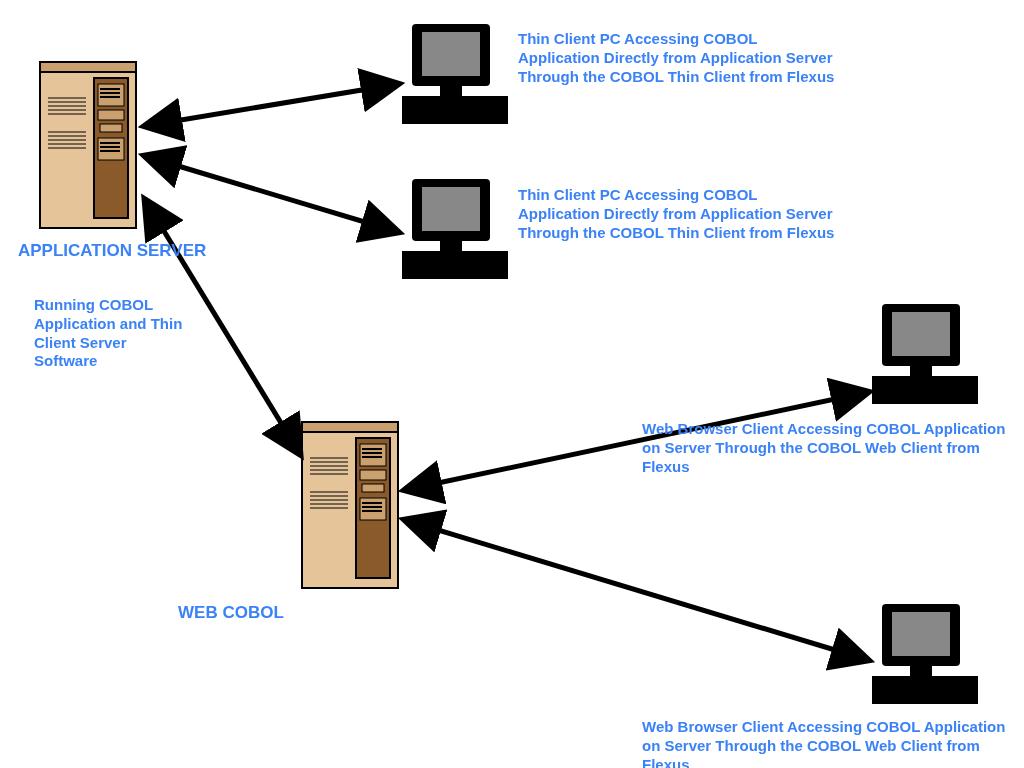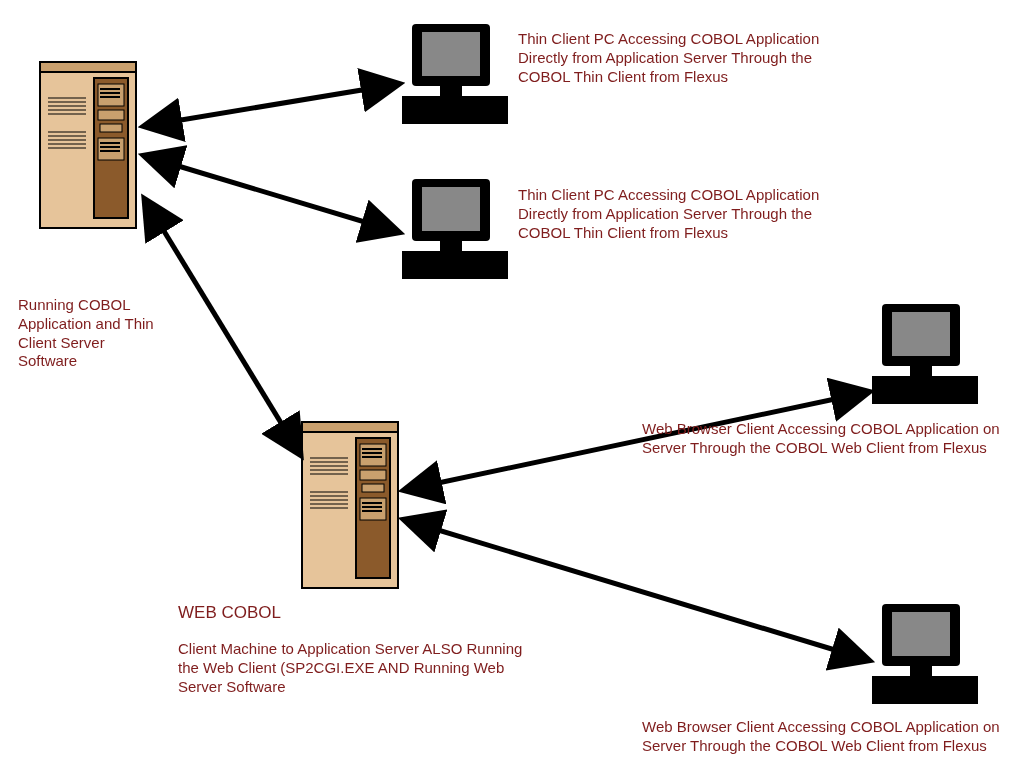--- a/index.html
+++ b/index.html
@@ -1,17 +1,17 @@
 <!DOCTYPE html>
 <html><head>
 <meta charset="utf-8">
 <style>
 html,body{margin:0;padding:0;width:1024px;height:768px;background:#fff;font-family:Arial,Helvetica,sans-serif;overflow:hidden}
 .canvas{position:relative;width:1024px;height:768px}
-.label{position:absolute;font-weight:400;font-size:15px;line-height:1.25;color:#7f1d1d}
+.label{position:absolute;font-weight:700;font-size:15px;line-height:1.25;color:#3b82f6}
 .title{font-size:17px}
 svg.icon{position:absolute}
 svg.arrows{position:absolute;top:0;left:0;width:1024px;height:768px;pointer-events:none}
 </style>
 </head>
 <body>
 <div class="canvas">
 
 <svg class="icon" style="left:38px;top:60px" width="100" height="170" viewBox="0 0 100 170">
   <rect x="2" y="2" width="96" height="166" fill="#e6c49a" stroke="#000" stroke-width="2"></rect>
@@ -107,23 +107,23 @@
       <path d="M0,0 L12,6 L0,12 z" fill="#000"></path>
     </marker>
   </defs>
   <line x1="145" y1="126" x2="398" y2="84" stroke="#000" stroke-width="5" marker-start="url(#ah)" marker-end="url(#ah)"></line>
   <line x1="145" y1="156" x2="398" y2="232" stroke="#000" stroke-width="5" marker-start="url(#ah)" marker-end="url(#ah)"></line>
   <line x1="145" y1="200" x2="300" y2="454" stroke="#000" stroke-width="5" marker-start="url(#ah)" marker-end="url(#ah)"></line>
   <line x1="405" y1="490" x2="868" y2="392" stroke="#000" stroke-width="5" marker-start="url(#ah)" marker-end="url(#ah)"></line>
   <line x1="405" y1="520" x2="868" y2="660" stroke="#000" stroke-width="5" marker-start="url(#ah)" marker-end="url(#ah)"></line>
 </svg>
 
-<div class="label" style="left:18px;top:296px;width:150px">Running COBOL Application and Thin Client Server Software</div>
+<div class="label title" style="left:18px;top:240px">APPLICATION SERVER</div>
+<div class="label" style="left:34px;top:296px;width:150px">Running COBOL Application and Thin Client Server Software</div>
 
 <div class="label title" style="left:178px;top:602px">WEB COBOL</div>
-<div class="label" style="left:178px;top:640px;width:360px">Client Machine to Application Server ALSO Running the Web Client (SP2CGI.EXE AND Running Web Server Software</div>
 
 <div class="label" style="left:518px;top:30px;width:320px">Thin Client PC Accessing COBOL Application Directly from Application Server Through the COBOL Thin Client from Flexus</div>
 <div class="label" style="left:518px;top:186px;width:320px">Thin Client PC Accessing COBOL Application Directly from Application Server Through the COBOL Thin Client from Flexus</div>
 <div class="label" style="left:642px;top:420px;width:370px">Web Browser Client Accessing COBOL Application on Server Through the COBOL Web Client from Flexus</div>
 <div class="label" style="left:642px;top:718px;width:370px">Web Browser Client Accessing COBOL Application on Server Through the COBOL Web Client from Flexus</div>
 
 </div>
 
 </body></html>

